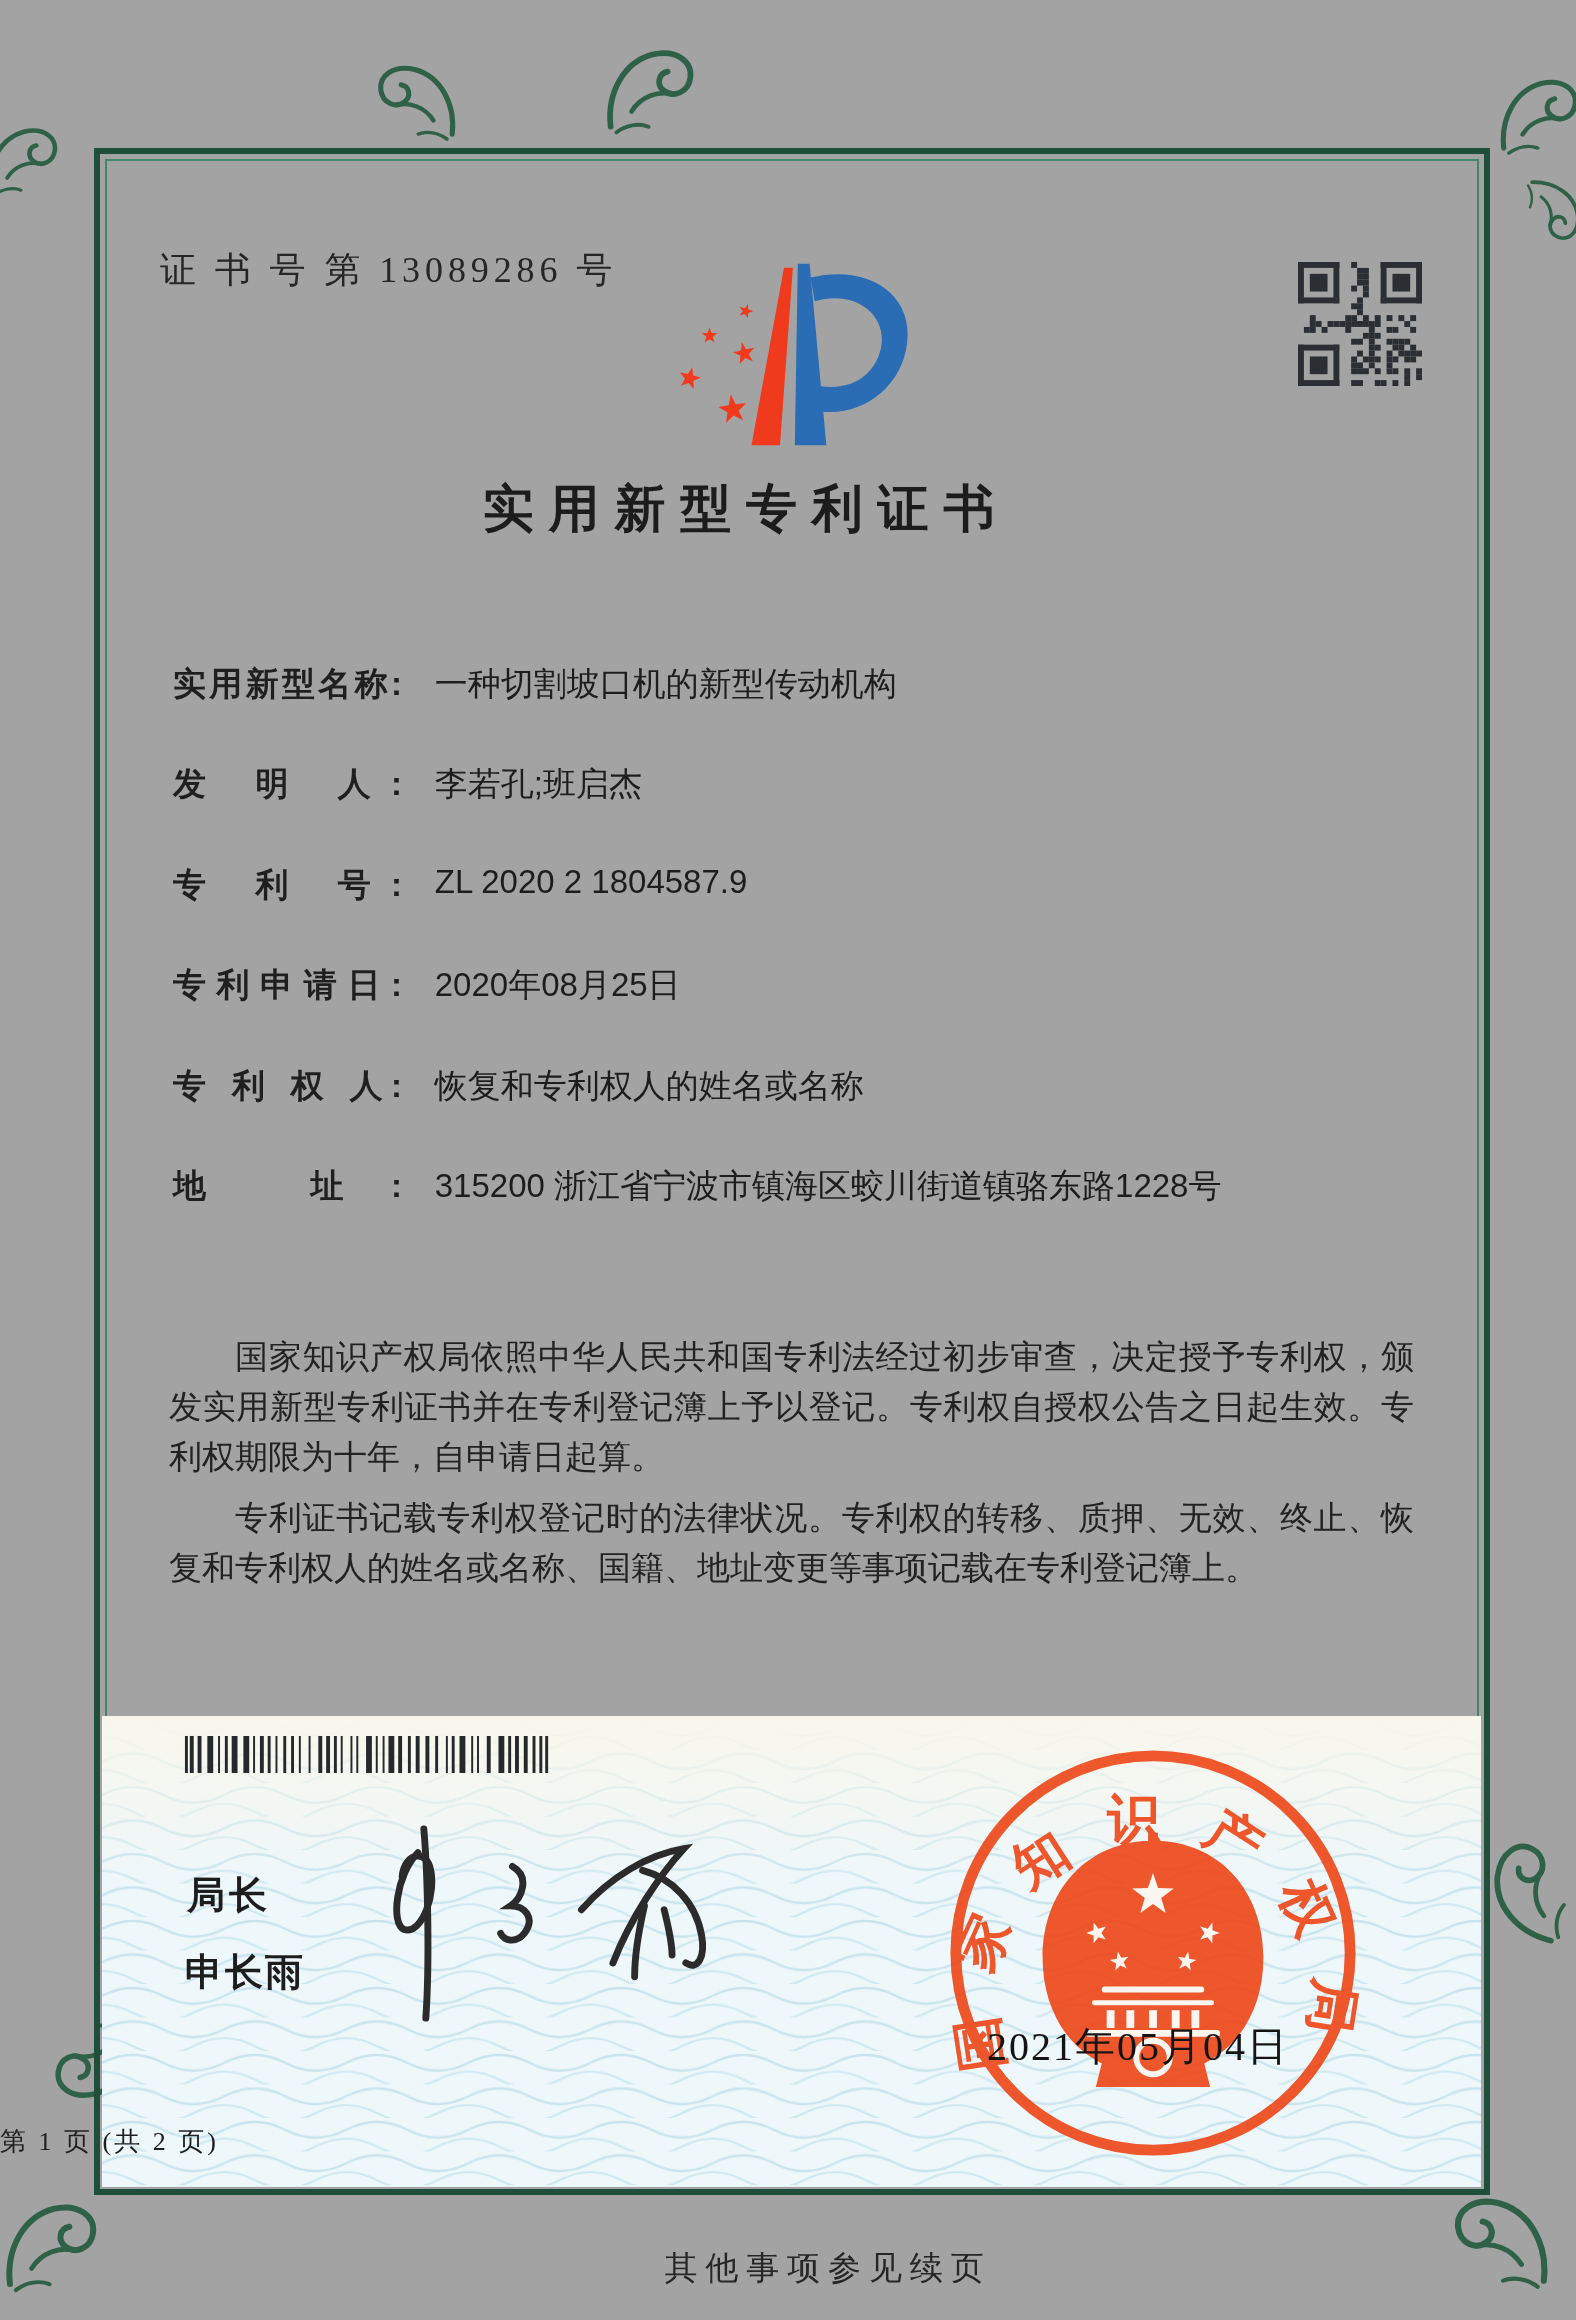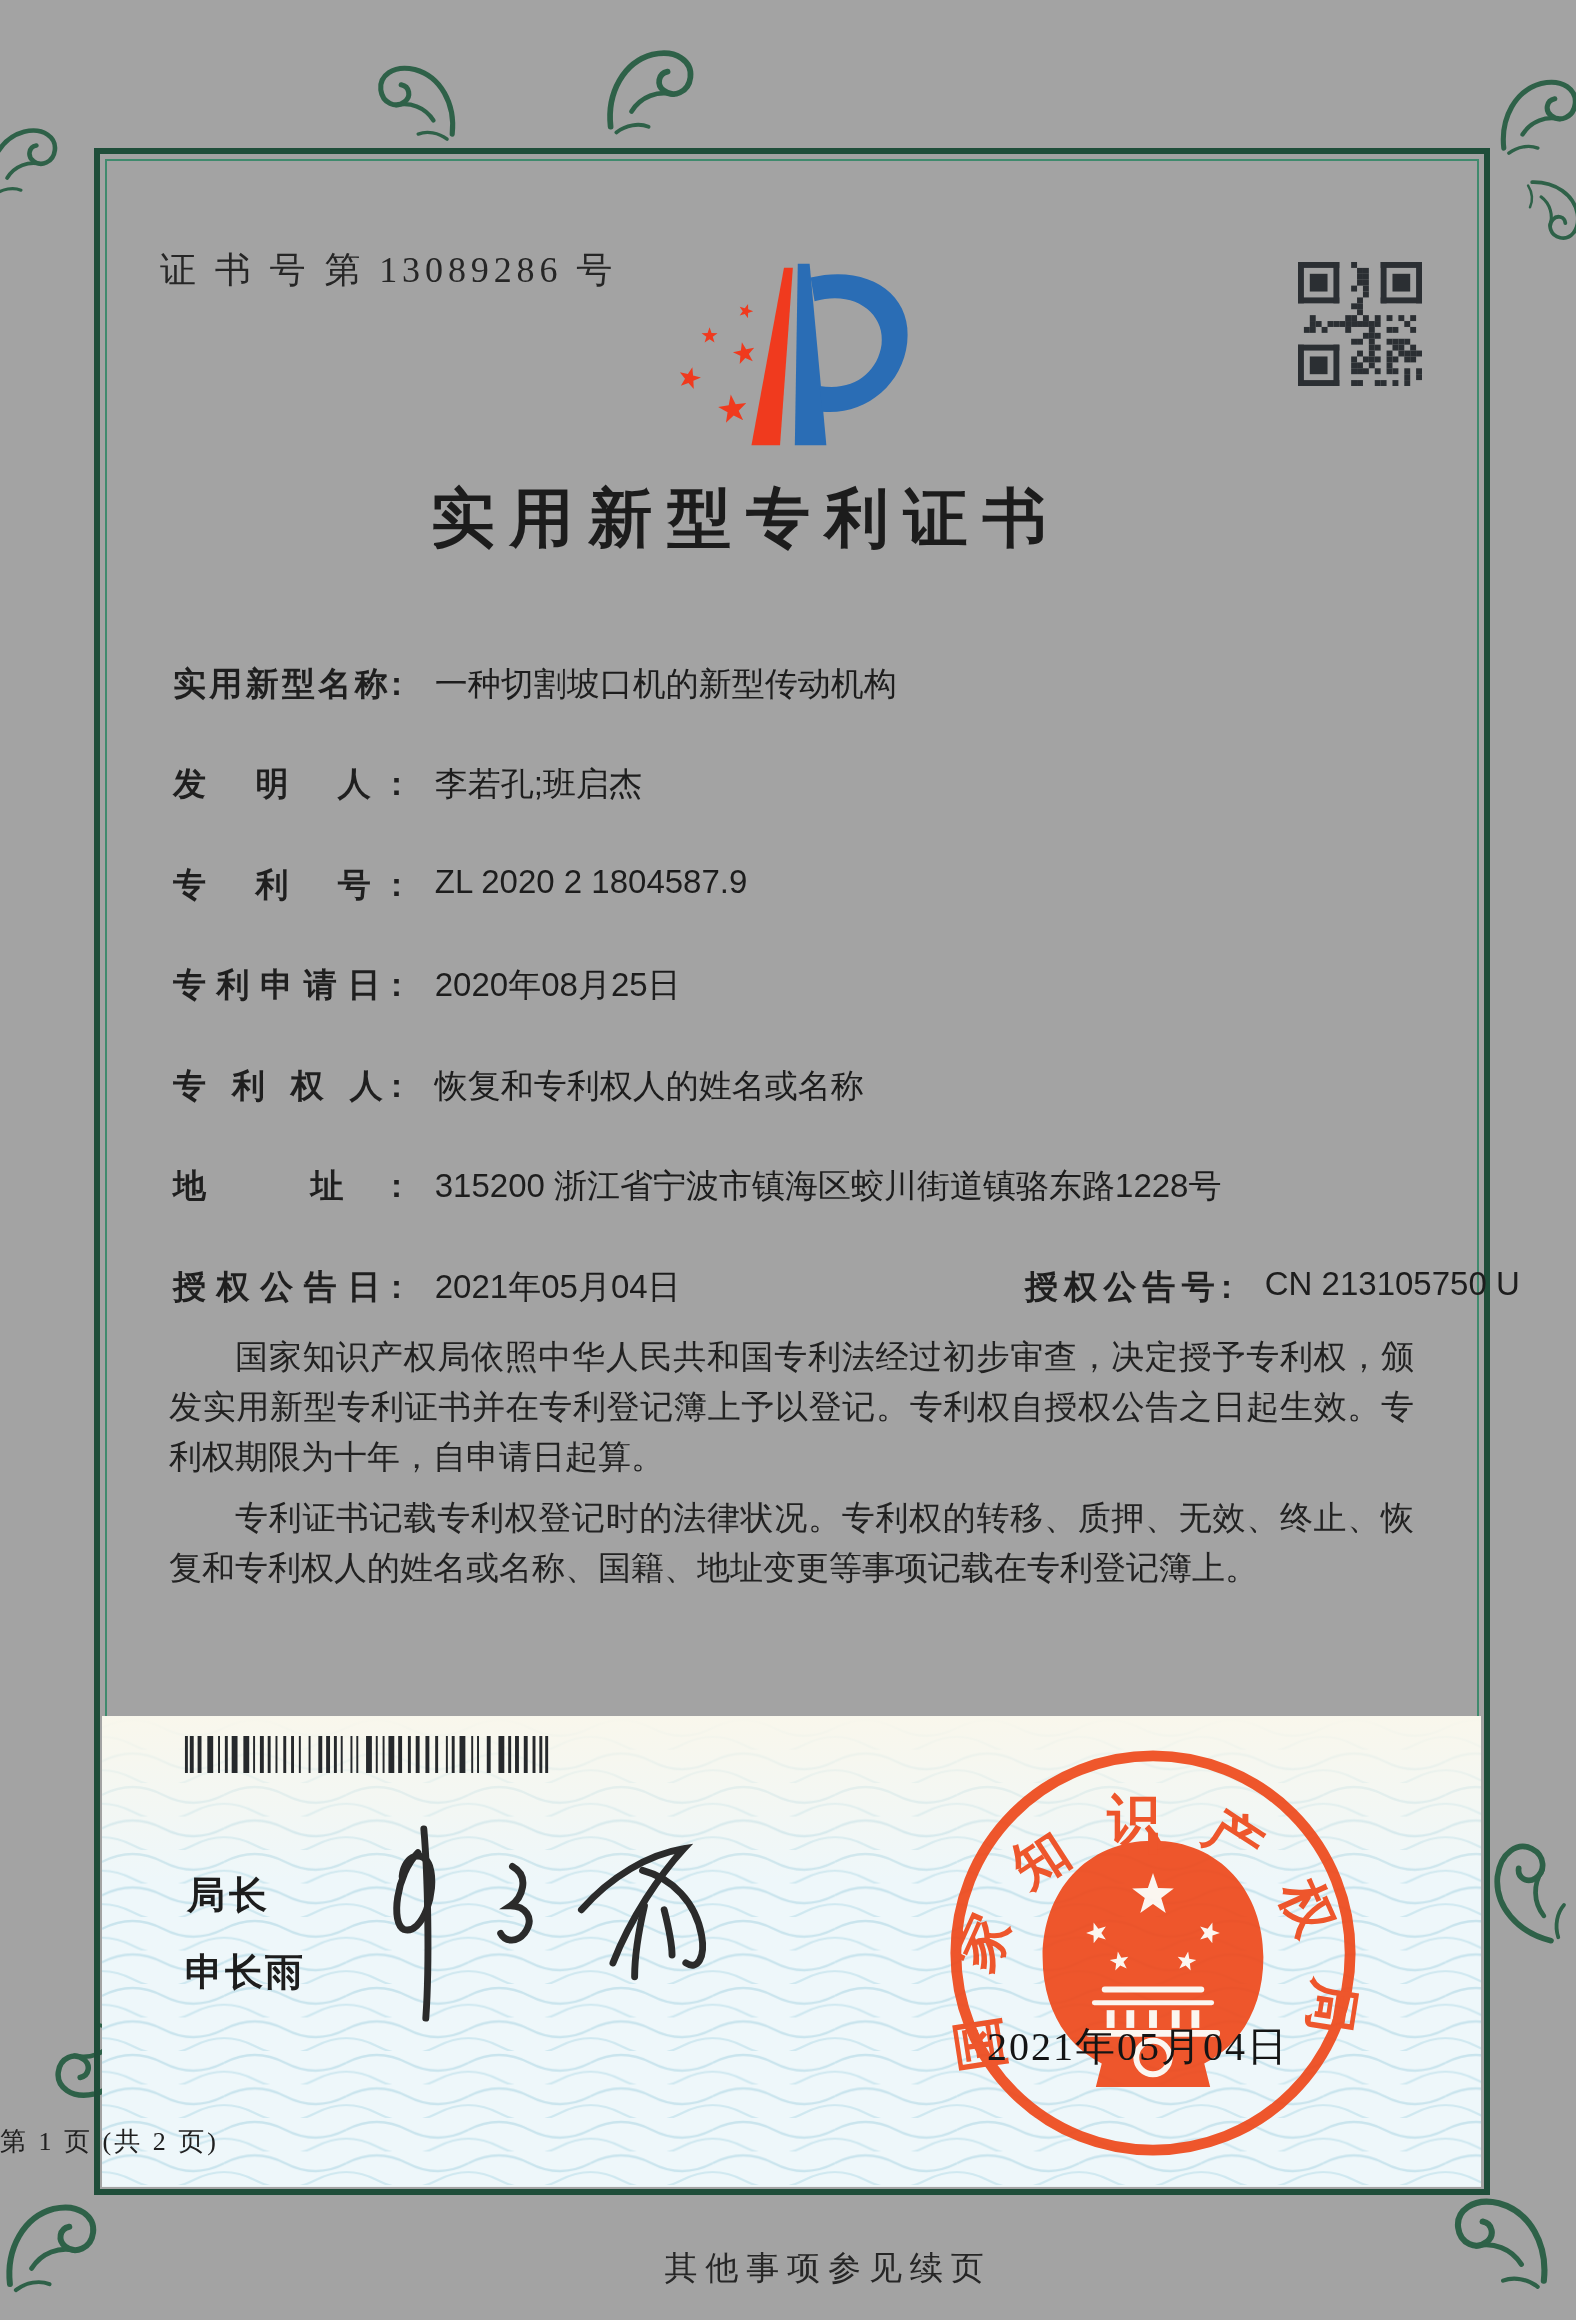--- a/index.html
+++ b/index.html
@@ -2,21 +2,21 @@
 <html><head>
 <meta charset="utf-8">
 <style>
   html,body{margin:0;padding:0;}
   body{background:#e8e6dc;font-family:"Liberation Serif", serif;}
   .page{position:relative;width:1576px;height:2321px;background:#a3a3a3;overflow:hidden;margin:0 auto;}
   
   .frame{position:absolute;left:94px;top:148px;width:1396px;height:2047px;border:6.9px solid #1f4e3a;box-sizing:border-box;}
   .frame-inner{position:absolute;left:4.9px;top:4.9px;right:4.9px;bottom:4.9px;border:2px solid #3f8a6d;}
   .cert-no{position:absolute;left:160px;top:246px;font-size:36px;color:#262626;letter-spacing:4.9px;}
-  .title{position:absolute;left:0;width:1492px;top:475px;text-align:center;font-size:64px;font-weight:700;color:#1c1c1c;letter-spacing:14.8px;}
+  .title{position:absolute;left:0;width:1492px;top:475px;text-align:center;font-size:51px;font-weight:700;color:#1c1c1c;letter-spacing:14.8px;}
   .row{position:absolute;left:173px;width:1251px;font-size:33px;color:#222;font-family:"Liberation Sans",sans-serif;white-space:nowrap;}
   .flabel{display:inline-block;width:229px;text-align:justify;text-align-last:justify;font-weight:600;color:#1f1f1f;vertical-align:top;}
   .fvalue{display:inline-block;margin-left:23.6px;color:#1d1d1d;}
   .grant2{position:absolute;left:852px;top:0;}
   .grant2 .flabel{width:207px;}
   .body-text{position:absolute;left:169px;top:1332px;width:1245px;font-size:33px;line-height:50px;color:#222;text-align:justify;}
   .body-text p{margin:0 0 10.8px 0;text-indent:2em;}
   .officer-title{position:absolute;left:187px;top:1870px;font-size:38px;font-weight:600;color:#1d1d1d;font-family:Liberation Serif, serif;letter-spacing:3.9px;}
   .officer-name{position:absolute;left:185px;top:1947px;font-size:38px;font-weight:600;color:#1d1d1d;font-family:"Liberation Sans",sans-serif;letter-spacing:2px;}
   .seal-date{position:absolute;left:987px;top:2019px;width:364px;font-size:40px;color:#141414;letter-spacing:2px;white-space:nowrap;}
@@ -238,28 +238,20 @@
   </div>
   <div class="row" style="top:1064px">
     <span class="flabel">专 利 权 人:</span>
     <span class="fvalue">恢复和专利权人的姓名或名称</span>
   </div>
   <div class="row" style="top:1164px">
     <span class="flabel">地 址:</span>
     <span class="fvalue">315200 浙江省宁波市镇海区蛟川街道镇骆东路1228号</span>
   </div>
 
-  <div class="row" style="top:1265px">
-    <span class="flabel">授权公告日:</span>
-    <span class="fvalue">2021年05月04日</span>
-    <span class="grant2">
-      <span class="flabel">授权公告号:</span>
-      <span class="fvalue">CN 213105750 U</span>
-    </span>
-  </div>
 
   <div class="body-text">
     <p>国家知识产权局依照中华人民共和国专利法经过初步审查，决定授予专利权，颁发实用新型专利证书并在专利登记簿上予以登记。专利权自授权公告之日起生效。专利权期限为十年，自申请日起算。</p>
     <p>专利证书记载专利权登记时的法律状况。专利权的转移、质押、无效、终止、恢复和专利权人的姓名或名称、国籍、地址变更等事项记载在专利登记簿上。</p>
   </div>
 
   <svg id="bc" class="abs" style="left:183px;top:1736px" width="370" height="37" viewBox="0 0 376 38">
       <rect x="0" y="0" width="3" height="38" fill="#26292c"></rect>
       <rect x="5" y="0" width="4" height="38" fill="#26292c"></rect>
       <rect x="13" y="0" width="4" height="38" fill="#26292c"></rect>

